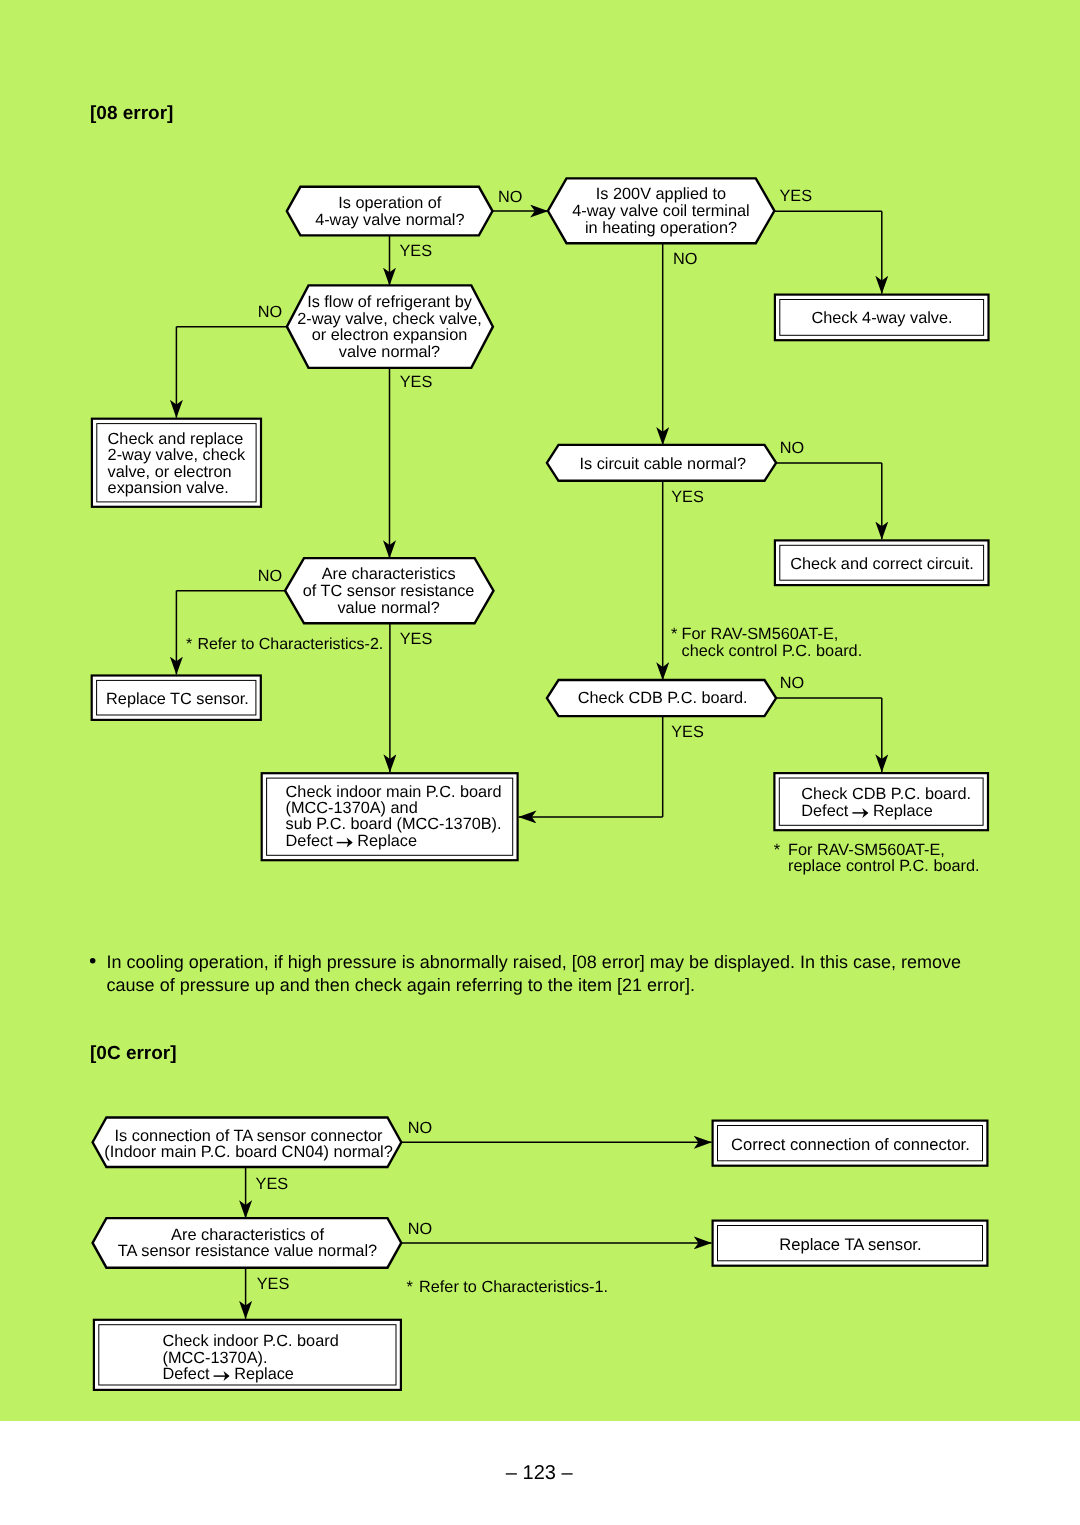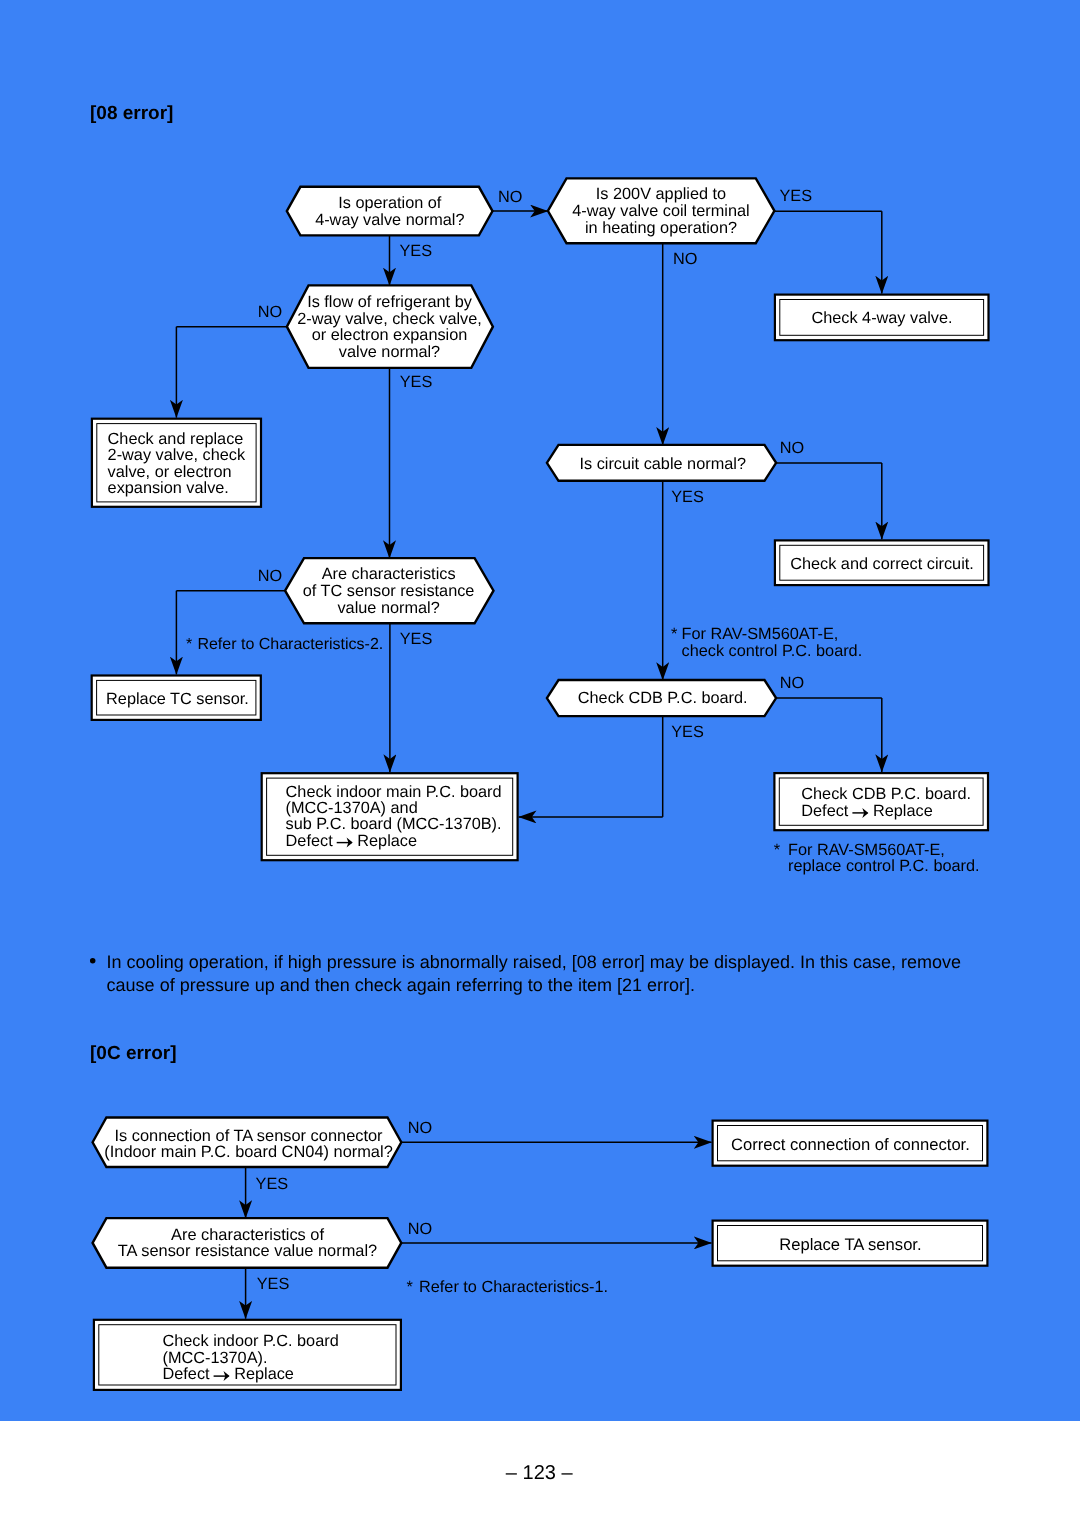--- a/index.html
+++ b/index.html
@@ -1,20 +1,20 @@
 <!DOCTYPE html>
 <html><head>
 <meta charset="utf-8">
 <title>Troubleshooting flow charts</title>
 <style>
   html,body{margin:0;padding:0;background:#ffffff;}
   body{width:1080px;height:1525px;overflow:hidden;background:#ffffff;
        font-family:"Liberation Sans",sans-serif;color:#000000;
        -webkit-font-smoothing:antialiased;}
-  #page{position:relative;width:1080px;height:1421px;background:#3b82f6;}
+  #page{position:relative;width:1080px;height:1421px;background:#bef264;}
   svg.sheet{position:absolute;left:0;top:0;width:1080px;height:1525px;display:block;}
   svg.sheet text{font-family:"Liberation Sans",sans-serif;fill:#000000;
                  -webkit-font-smoothing:antialiased;
                  text-rendering:geometricPrecision;}
   svg.sheet{transform:translateZ(0);}
   .nodetext{font-size:16.3px;}
   .edgelabel{font-size:16.3px;}
   .anno{font-size:16.3px;}
   .notetext{font-size:18px;}
   .heading{font-size:19px;font-weight:bold;}

